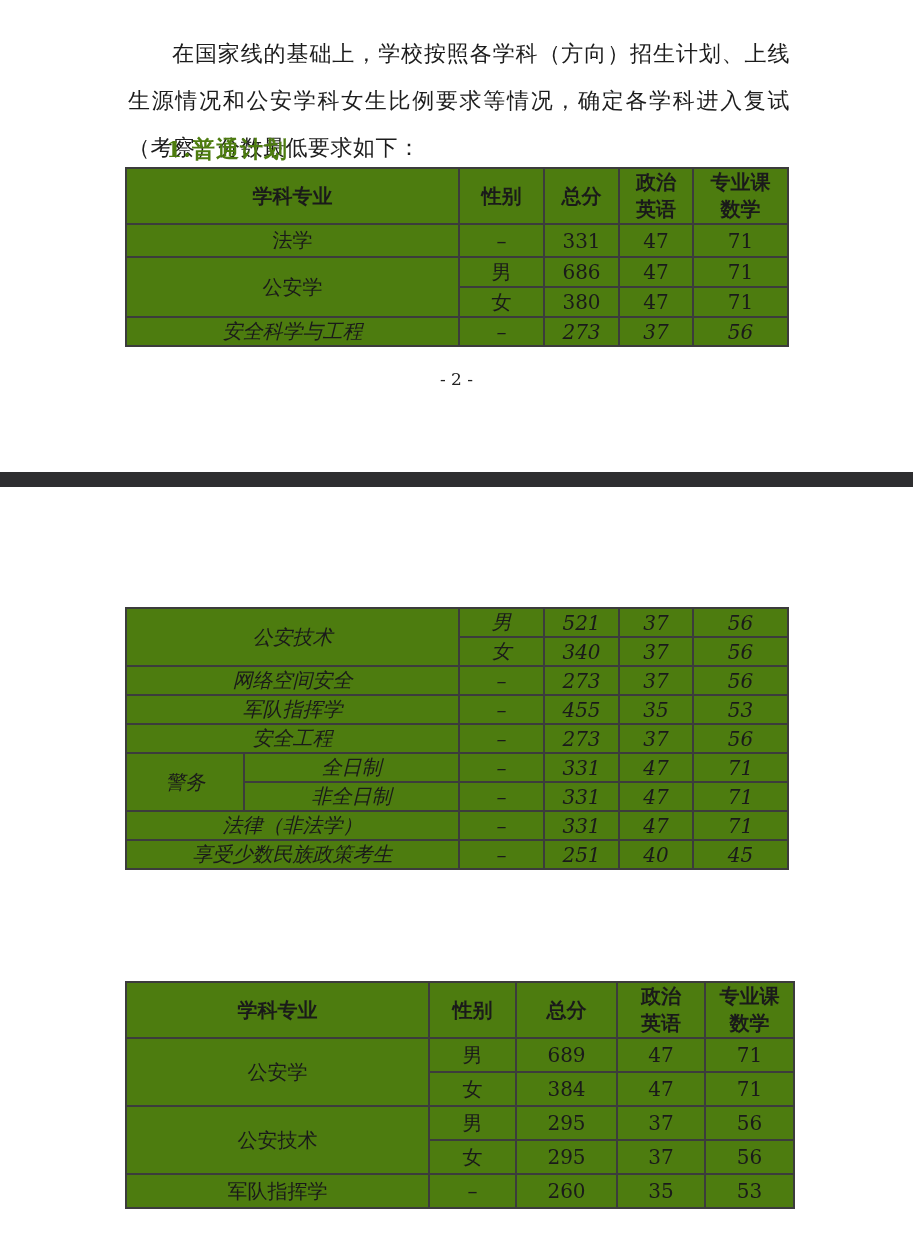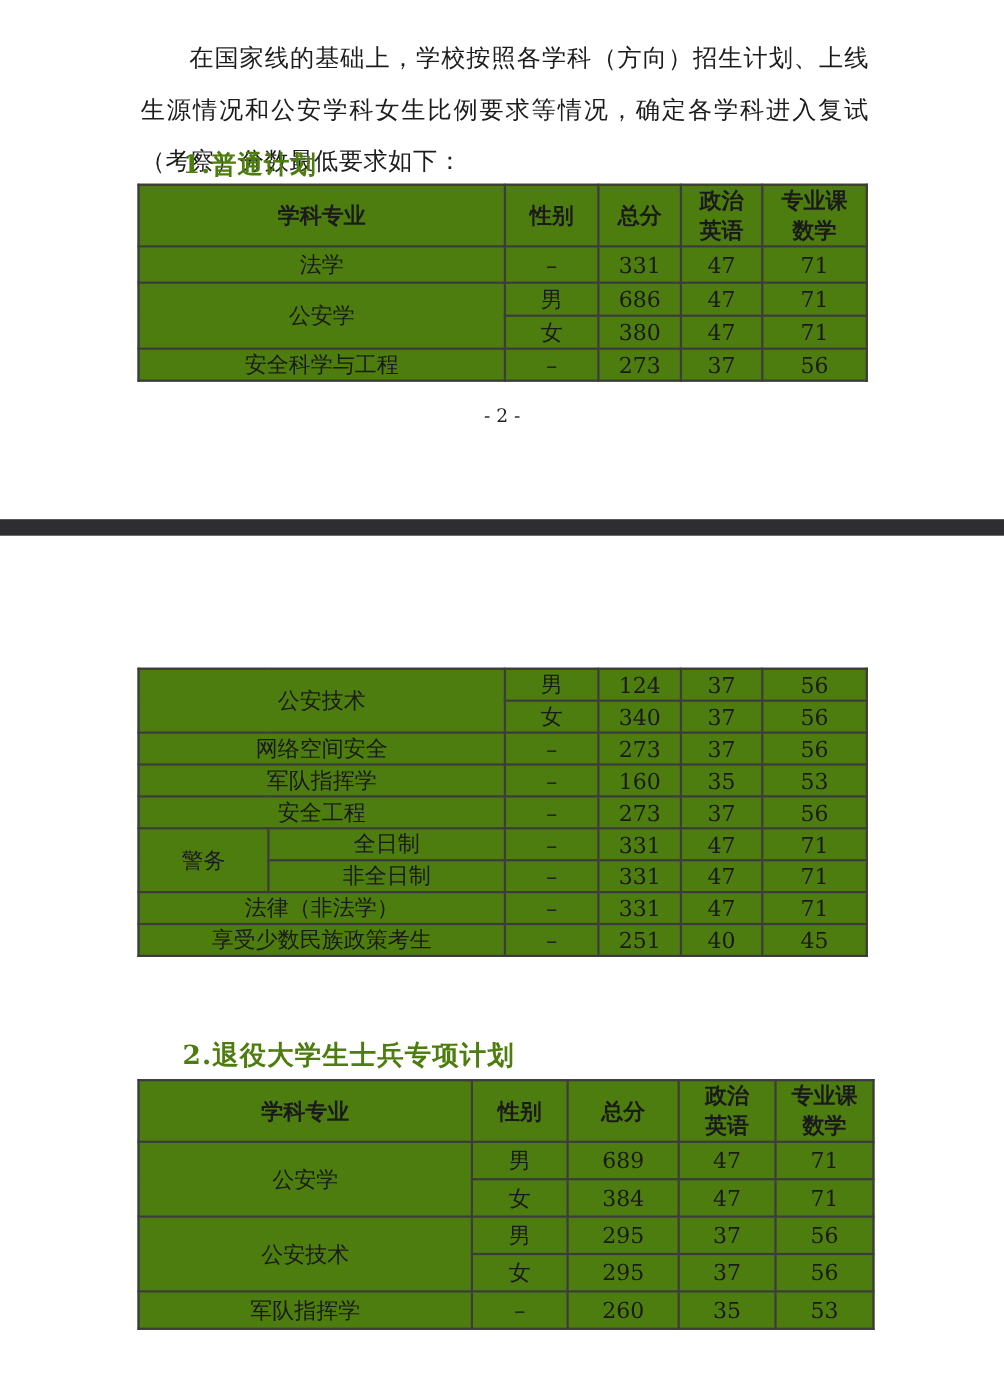--- a/index.html
+++ b/index.html
@@ -51,21 +51,21 @@
     padding: 0;
     font-size: 20px;
     color: #1a1a1a;
     overflow: hidden;
   }
   .score-table th { font-weight: bold; font-size: 20px; line-height: 1.35; }
   .rh50 { height: 50px; }
   .rh56 { height: 56px; }
   .rh33 { height: 33px; }
   .rh30 { height: 30px; }
-  .rh31 { height: 23px; }
+  .rh31 { height: 23px; font-style: italic; }
   .rh34 { height: 34px; }
   .pagenum {
     position: absolute;
     top: 369px;
     left: 0;
     width: 913px;
     text-align: center;
     font-size: 17px;
     color: #222222;
   }
@@ -149,41 +149,41 @@
         <col style="width:215px">
         <col style="width:85px">
         <col style="width:75px">
         <col style="width:74px">
         <col style="width:95px">
     </colgroup>
     <tbody>
         <tr class="rh31">
       <td colspan="2" rowspan="2">公安技术</td>
       <td>男</td>
-      <td>124</td>
+      <td>521</td>
       <td>37</td>
       <td>56</td>
     </tr>
     <tr class="rh31">
       <td>女</td>
       <td>340</td>
       <td>37</td>
       <td>56</td>
     </tr>
     <tr class="rh31">
       <td colspan="2">网络空间安全</td>
       <td>–</td>
       <td>273</td>
       <td>37</td>
       <td>56</td>
     </tr>
     <tr class="rh31">
       <td colspan="2">军队指挥学</td>
       <td>–</td>
-      <td>160</td>
+      <td>455</td>
       <td>35</td>
       <td>53</td>
     </tr>
     <tr class="rh31">
       <td colspan="2">安全工程</td>
       <td>–</td>
       <td>273</td>
       <td>37</td>
       <td>56</td>
     </tr>
@@ -212,21 +212,20 @@
     <tr class="rh31">
       <td colspan="2">享受少数民族政策考生</td>
       <td>–</td>
       <td>251</td>
       <td>40</td>
       <td>45</td>
     </tr>
   </tbody>
     </table>
 
-  <div class="section-heading heading-2">2.退役大学生士兵专项计划</div>
 
   <table class="score-table t3">
     <colgroup>
       <col style="width:303px">
         <col style="width:87px">
         <col style="width:101px">
         <col style="width:88px">
         <col style="width:89px">
     </colgroup>
     <tbody>

